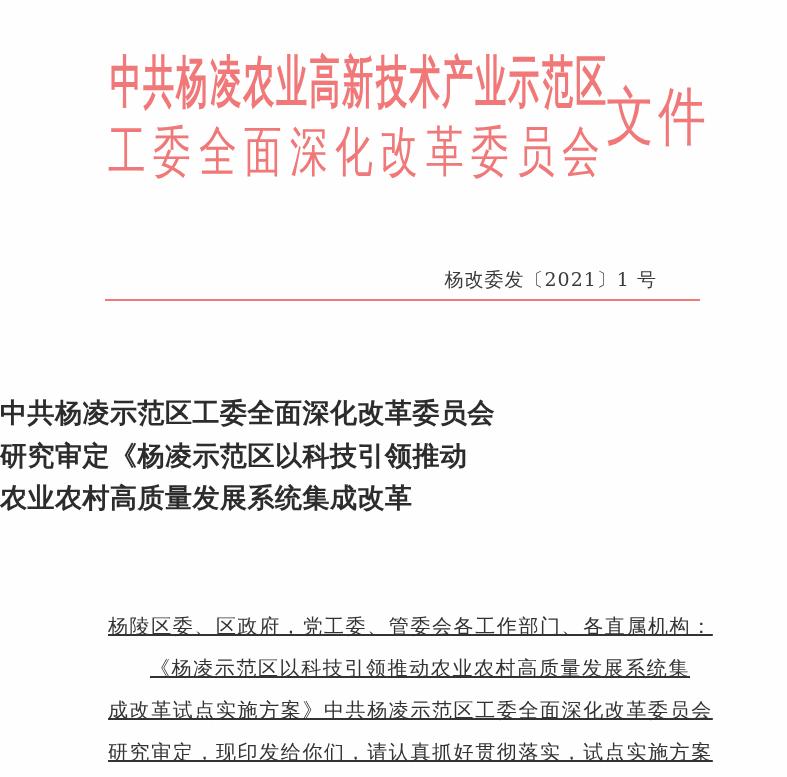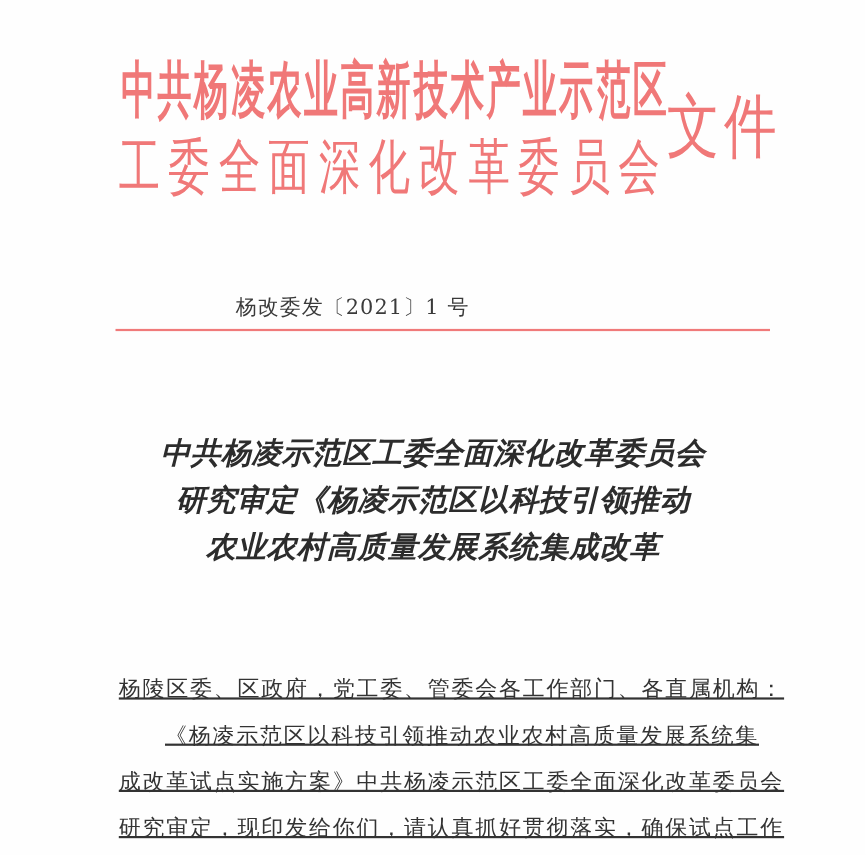--- a/index.html
+++ b/index.html
@@ -28,32 +28,32 @@
     }
     .mast-line2 span { display: inline-block; width: 44px; text-align: center; transform: scaleX(0.82) scaleY(1.18); }
     .mast-wenjian {
       position: absolute; left: 604px; top: 78px; width: 100px; height: 76px;
       color: #f07878; font-size: 52px; line-height: 76px; font-weight: 400;
       display: flex; justify-content: space-between;
     }
     .mast-wenjian span { display: inline-block; transform: scaleX(0.92) scaleY(1.22); }
 
     .doc-number {
-      position: absolute; left: 0; width: 641px; top: 265px; text-align: center;
+      position: absolute; left: 16px; width: 641px; top: 265px; text-align: right;
       font-size: 19px; line-height: 28px; color: #3a3a3a; letter-spacing: 1px;
     }
     .red-rule {
       position: absolute; left: 105px; top: 299px; width: 595px; height: 2px;
       background: #f07a7a;
     }
 
     .title {
       position: absolute; left: 0; width: 787px; top: 392px;
-      text-align: center; font-weight: 700; font-size: 27px; line-height: 42.5px;
-      color: #2c2c2c; letter-spacing: 0.5px; font-style: italic;
+      text-align: left; font-weight: 700; font-size: 27px; line-height: 42.5px;
+      color: #2c2c2c; letter-spacing: 0.5px;
     }
     .title div { white-space: nowrap; }
 
     .body-text {
       position: absolute; left: 108px; top: 605px; width: 600px;
       font-size: 20px; line-height: 42px; color: #333; letter-spacing: 1.6px; text-decoration: underline;
     }
     .body-text p { margin: 0; white-space: nowrap; }
     .indent { padding-left: 42px; }
   </style>
@@ -103,16 +103,16 @@
   <div class="title">
     <div>中共杨凌示范区工委全面深化改革委员会</div>
     <div>研究审定《杨凌示范区以科技引领推动</div>
     <div>农业农村高质量发展系统集成改革</div>
   </div>
 
   <div class="body-text">
     <p>杨陵区委、区政府，党工委、管委会各工作部门、各直属机构：</p>
     <p class="indent">《杨凌示范区以科技引领推动农业农村高质量发展系统集</p>
     <p>成改革试点实施方案》中共杨凌示范区工委全面深化改革委员会</p>
-    <p>研究审定，现印发给你们，请认真抓好贯彻落实，确保试点工作</p>
+    <p>研究审定，现印发给你们，请认真抓好贯彻落实，试点实施方案</p>
   </div>
 
 </div>
 
 </body></html>

